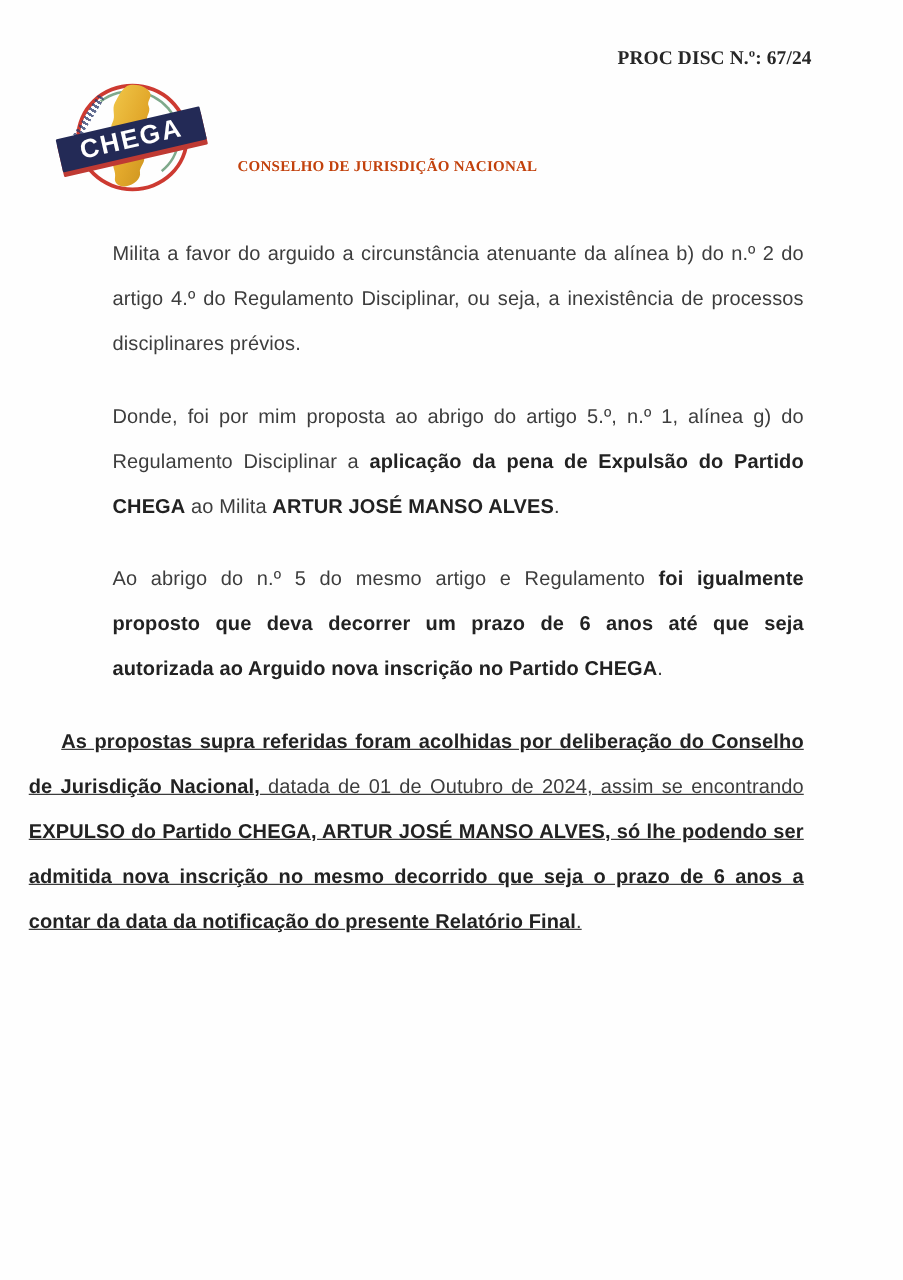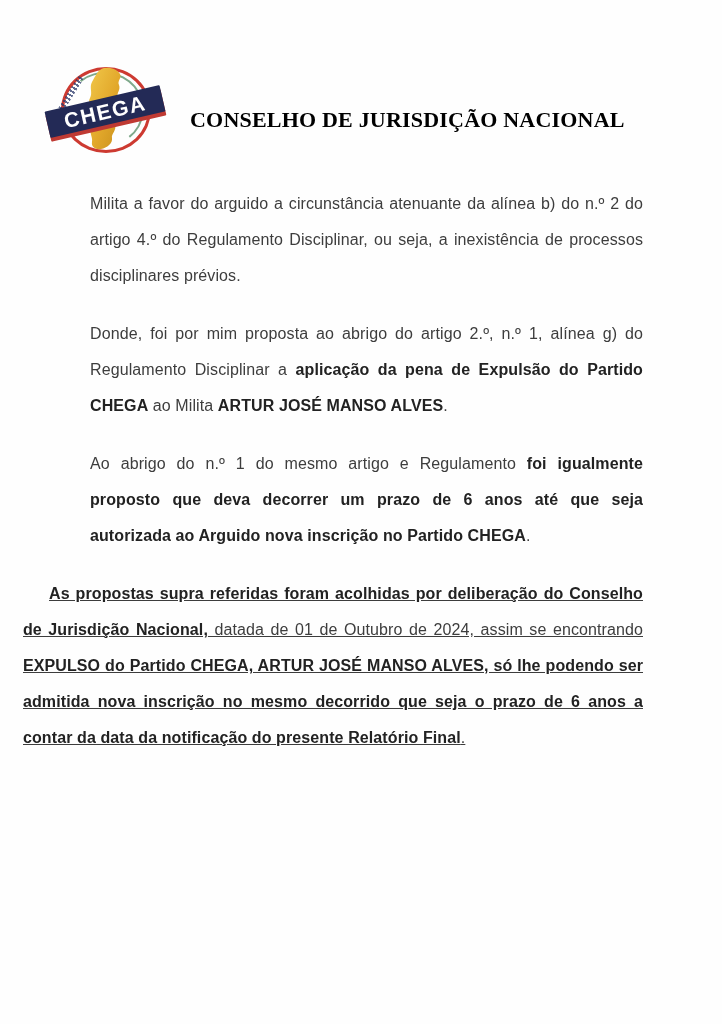--- a/index.html
+++ b/index.html
@@ -41,23 +41,23 @@
   
   .proc-block {
     position:absolute; left:494px; top:36px;
     font-family:"Liberation Serif", "DejaVu Serif", serif;
     font-weight:600; font-size:15.5px; line-height:21px;
     color:#272727; letter-spacing:.1px; white-space:nowrap;
   }
 
   
   .title {
-    position:absolute; left:190px; top:107px;
+    position:absolute; left:190px; top:126px;
     font-family:"Liberation Serif", "DejaVu Serif", serif;
-    font-weight:700; font-size:22px; color:#000000; letter-spacing:.2px;
+    font-weight:700; font-size:12px; color:#c2410c; letter-spacing:.2px;
     white-space:nowrap;
   }
 
   
   .doc-body {
     position:absolute; left:90px; top:186px; width:553px;
     font-size:16px; color:#3d3d3d;
   }
   .para {
     margin:0 0 22px 0; text-align:justify; text-justify:inter-word;
@@ -84,24 +84,25 @@
         </linearGradient>
       </defs>
       <path fill="url(#gold)" d="M24,2 C31,1 38,4 40,8 C42,12 37,15 39,19 C41,24 36,27 38,31 C40,36 35,40 37,45 C39,50 33,54 35,59 C37,64 31,68 32,72 C33,77 27,82 21,83 C16,84 11,81 12,76 C13,71 9,67 11,62 C13,57 8,52 10,47 C12,42 7,37 10,32 C13,27 9,21 12,16 C15,11 18,3 24,2 Z"></path>
     </svg>
     <div class="banner">
       <span>CHEGA</span>
     </div>
   </div>
 
   <div class="proc-block">
+    <div>PROC DISC N.º: 67/24</div>
   </div>
 
   <div class="title">CONSELHO DE JURISDIÇÃO NACIONAL</div>
 
   <div class="doc-body" id="doc-body">
       <p class="para para-indented"><span class="run">Milita a favor do arguido a circunstância atenuante da alínea b) do n.º 2 do artigo 4.º do Regulamento Disciplinar, ou seja, a inexistência de processos disciplinares prévios.</span></p>
-      <p class="para para-indented"><span class="run">Donde, foi por mim proposta ao abrigo do artigo 2.º, n.º 1, alínea g) do Regulamento Disciplinar a </span><span class="run bold">aplicação da pena de Expulsão do Partido CHEGA</span><span class="run"> ao Milita </span><span class="run bold">ARTUR JOSÉ MANSO ALVES</span><span class="run">.</span></p>
-      <p class="para para-indented"><span class="run">Ao abrigo do n.º 1 do mesmo artigo e Regulamento </span><span class="run bold">foi igualmente proposto que deva decorrer um prazo de 6 anos até que seja autorizada ao Arguido nova inscrição no Partido CHEGA</span><span class="run">.</span></p>
+      <p class="para para-indented"><span class="run">Donde, foi por mim proposta ao abrigo do artigo 5.º, n.º 1, alínea g) do Regulamento Disciplinar a </span><span class="run bold">aplicação da pena de Expulsão do Partido CHEGA</span><span class="run"> ao Milita </span><span class="run bold">ARTUR JOSÉ MANSO ALVES</span><span class="run">.</span></p>
+      <p class="para para-indented"><span class="run">Ao abrigo do n.º 5 do mesmo artigo e Regulamento </span><span class="run bold">foi igualmente proposto que deva decorrer um prazo de 6 anos até que seja autorizada ao Arguido nova inscrição no Partido CHEGA</span><span class="run">.</span></p>
       <p class="para para-full"><span class="run bold">As propostas supra referidas foram acolhidas por deliberação do Conselho de Jurisdição Nacional,</span><span class="run"> datada de 01 de Outubro de 2024, assim se encontrando </span><span class="run bold">EXPULSO do Partido CHEGA, ARTUR JOSÉ MANSO ALVES, só lhe podendo ser admitida nova inscrição no mesmo decorrido que seja o prazo de 6 anos a contar da data da notificação do presente Relatório Final</span><span class="run">.</span></p>
     </div>
 
 </div>
 
 </body></html>

